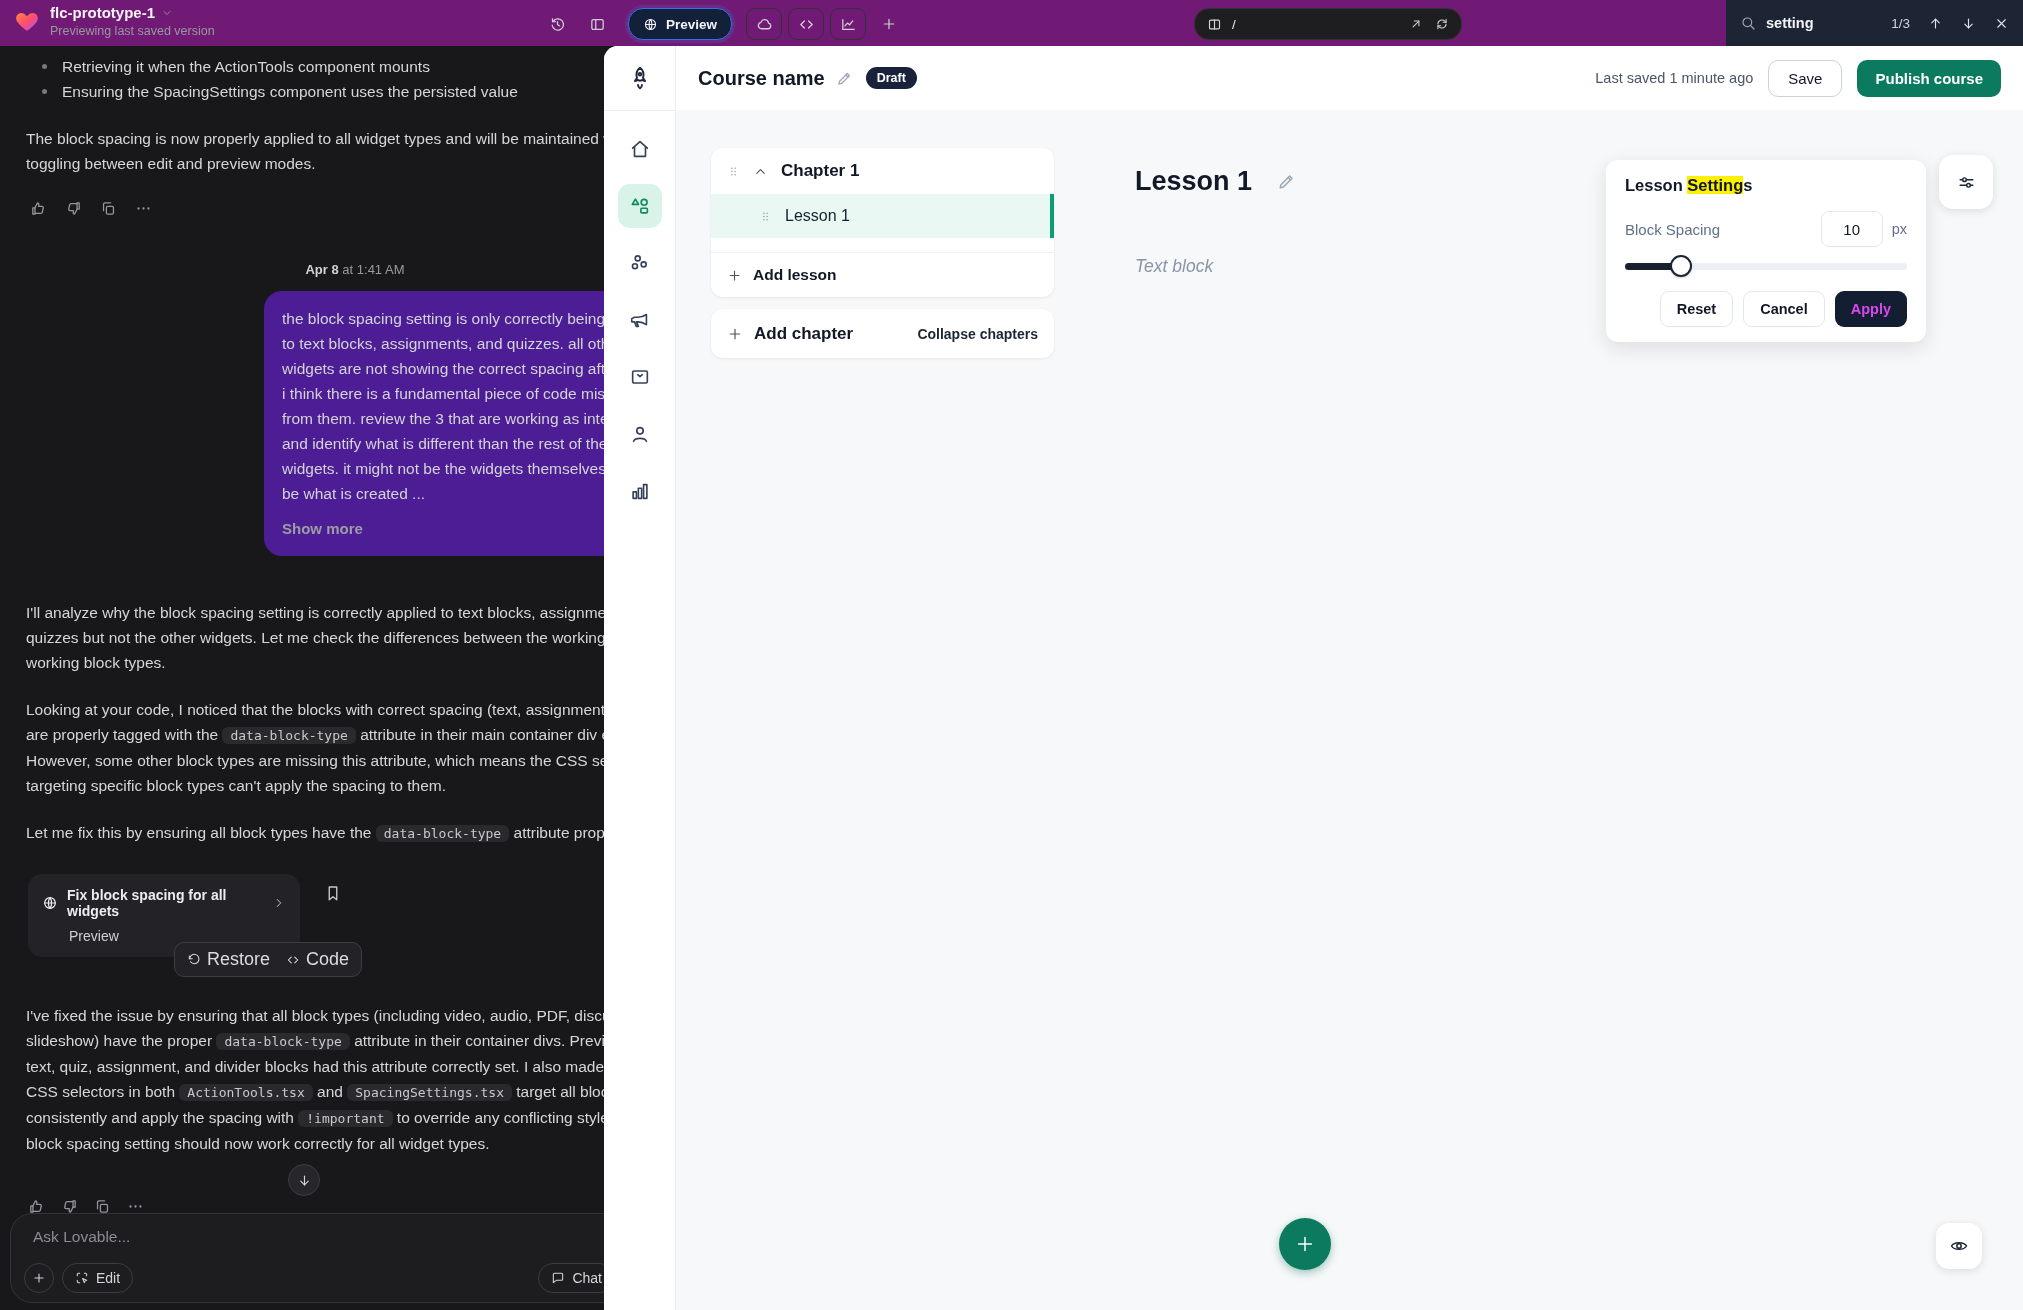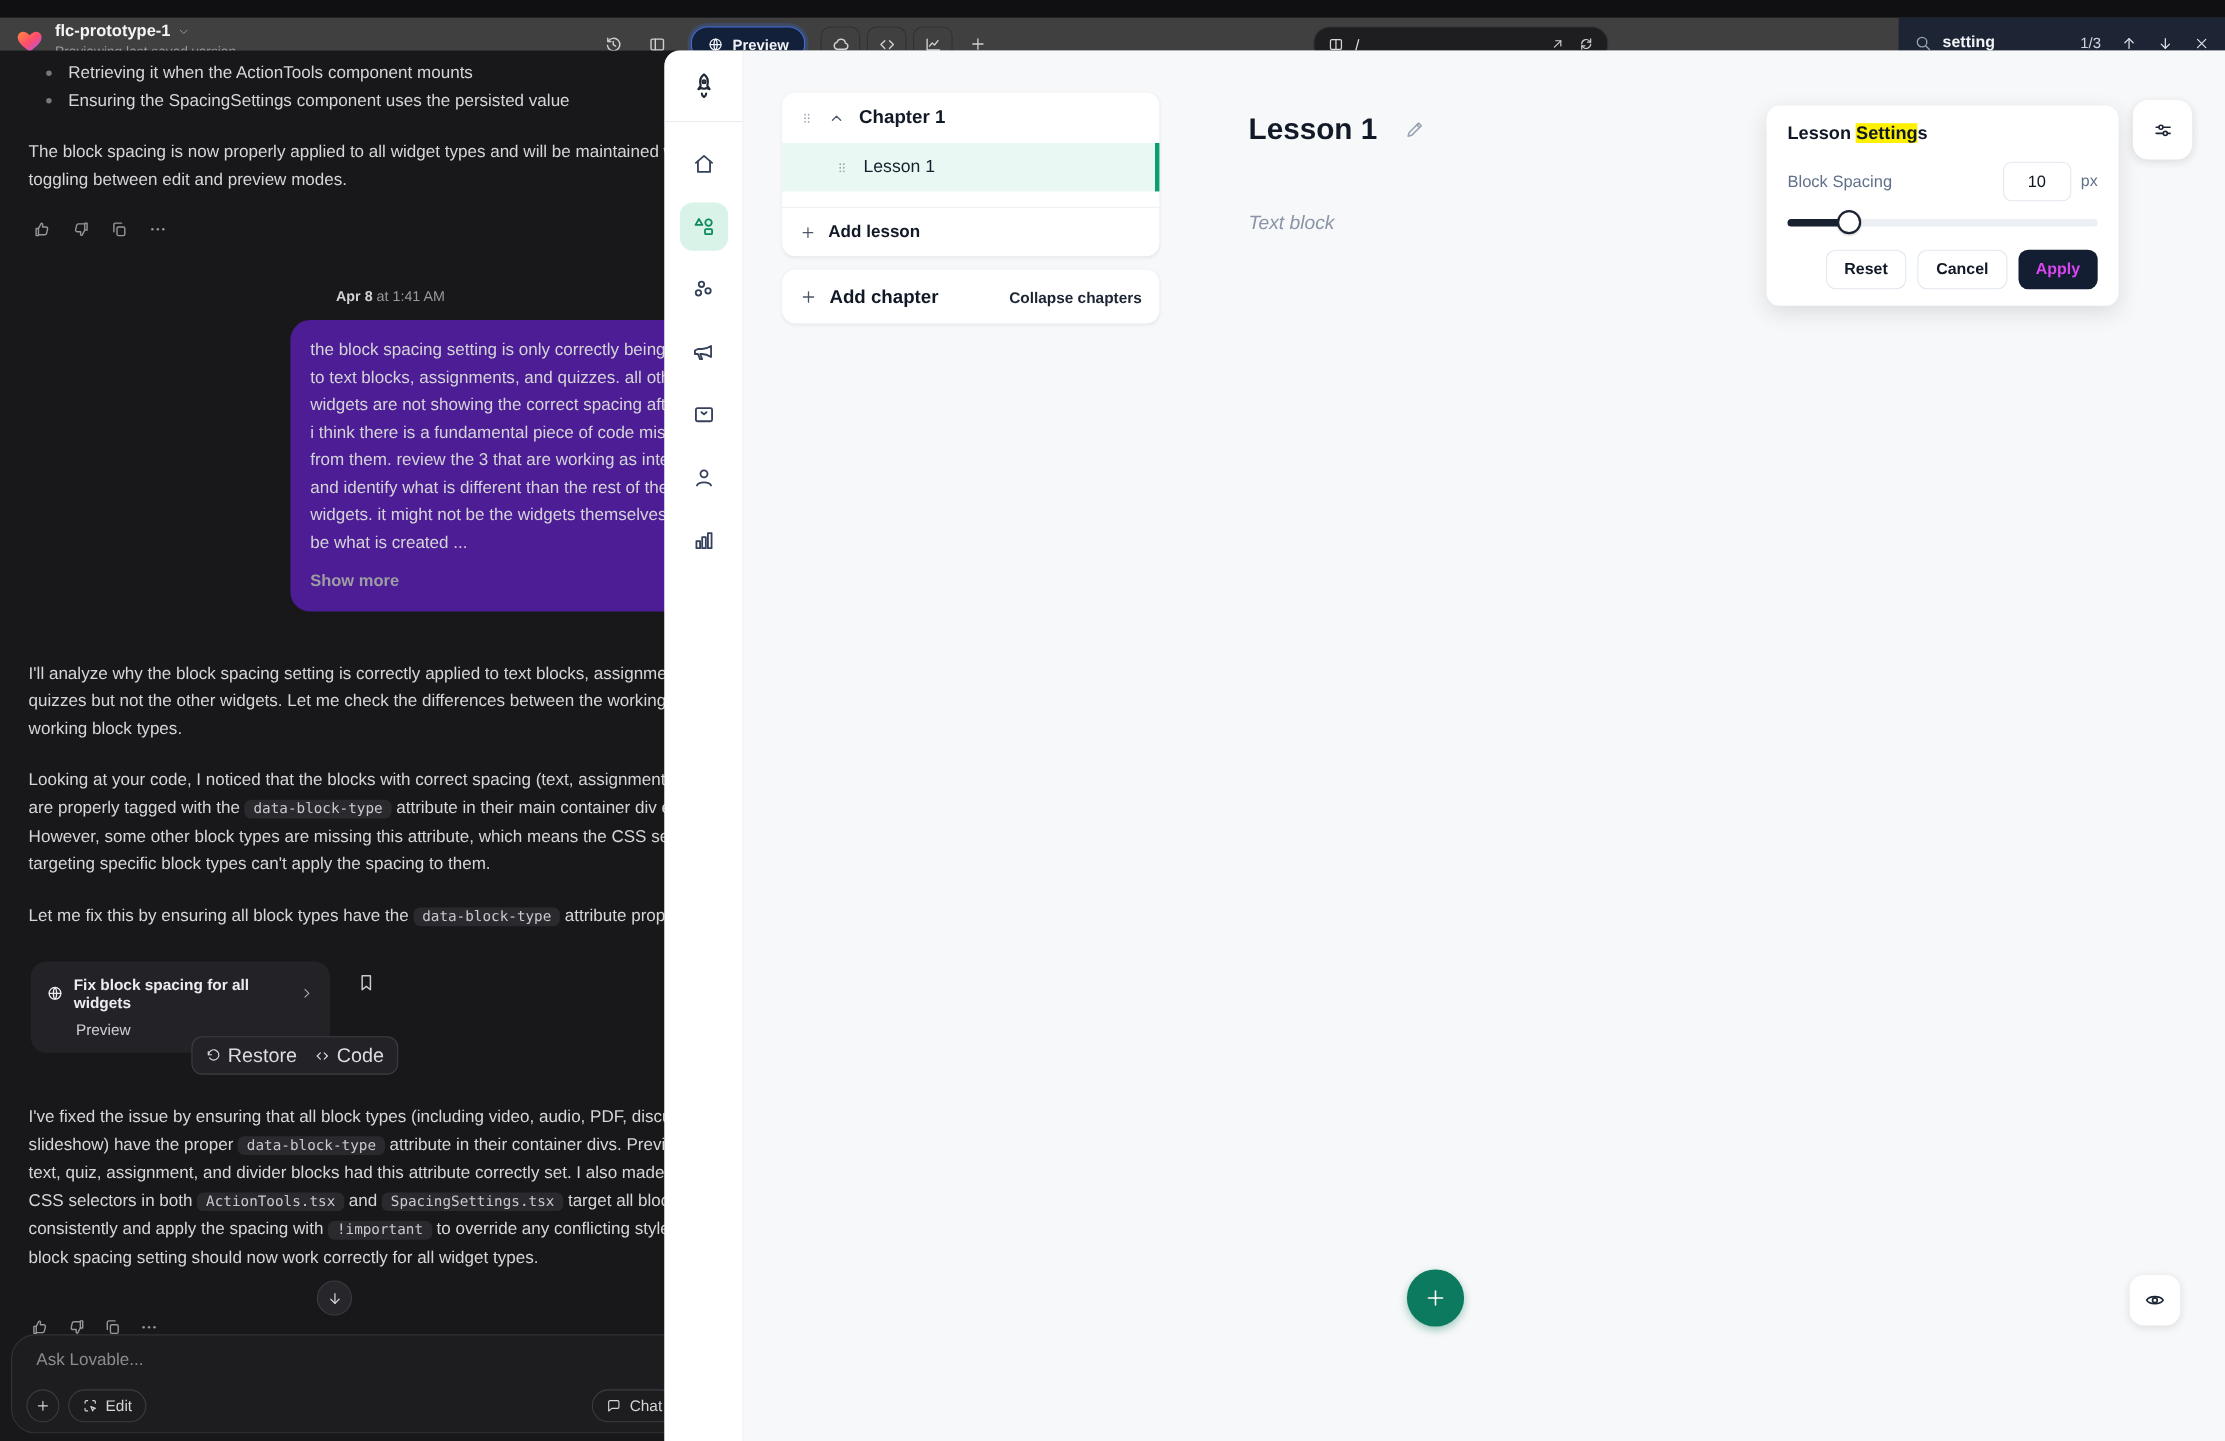--- a/index.html
+++ b/index.html
@@ -1,21 +1,21 @@
 <!DOCTYPE html>
 <html><head>
 <meta charset="utf-8">
 <style>
   html,body{margin:0;padding:0;}
   body{width:2023px;height:1310px;background:#101012;font-family:"Liberation Sans",sans-serif;overflow:hidden;position:relative;}
   svg{display:block;}
   .ic{stroke:currentColor;fill:none;stroke-width:1.8;stroke-linecap:round;stroke-linejoin:round;}
 
   
-  .topbar{position:absolute;top:16px;left:0;width:2023px;height:46px;background:#404040;}
+  .topbar{position:absolute;top:0;left:0;width:2023px;height:46px;background:#701a75;}
   .brand{position:absolute;left:14px;top:4px;display:flex;gap:10px;}
   .brand .logo{width:26px;height:26px;margin-top:4px;}
   .brand .t1{color:#f4f4f5;font-size:15px;font-weight:bold;display:flex;align-items:center;gap:6px;}
   .brand .t2{color:#98989e;font-size:12.5px;margin-top:3px;}
   .tb-left-tools{position:absolute;left:540px;top:8px;display:flex;align-items:center;gap:6px;}
   .tb-iconbtn{width:34px;height:30px;border-radius:9px;display:flex;align-items:center;justify-content:center;color:#cfcfd4;}
   .tb-iconbtn.boxed{border:1px solid #313135;}
   .preview-pill{height:30px;padding:0 14px;margin:0 8px;border-radius:15px;background:#12203a;border:1px solid #3e6fe0;box-shadow:0 0 0 3px rgba(62,111,224,.22);display:flex;align-items:center;gap:8px;color:#f2f4f8;font-size:13.5px;font-weight:bold;}
   .url-pill{position:absolute;left:1194px;top:8px;width:242px;height:30px;border-radius:15px;background:#1e1e21;border:1px solid #323236;display:flex;align-items:center;padding:0 12px;gap:10px;color:#d8d8dc;}
   .url-pill .path{font-size:13.5px;color:#e6e6ea;}
@@ -445,20 +445,35 @@
         <svg class="ic" width="22" height="22" viewBox="0 0 24 24">
             <rect x="4.5" y="13" width="3.6" height="7"></rect>
             <rect x="10.2" y="9" width="3.6" height="11"></rect>
             <rect x="15.9" y="5" width="3.6" height="15"></rect>
           </svg>
       </div>
     </div>
   </div>
 
   <div class="app-main">
+    <div class="app-header">
+      <span class="course-title">Course name</span>
+      <span class="pencil">
+        <svg class="ic" width="17" height="17" viewBox="0 0 24 24">
+            <path d="M4 20l1-4L16 5l3 3L8 19z"></path>
+            <path d="M14 7l3 3"></path>
+          </svg>
+      </span>
+      <span class="draft">Draft</span>
+      <div class="hdr-right">
+        <span class="saved">Last saved 1 minute ago</span>
+        <button class="btn-save">Save</button>
+        <button class="btn-publish">Publish course</button>
+      </div>
+    </div>
 
     <div class="app-content">
 
       <div class="chapter-card">
         <div class="chap-head">
           <svg class="drag" width="13" height="17" viewBox="0 0 24 24" fill="currentColor">
               <circle cx="9" cy="6" r="1.5"></circle>
               <circle cx="15" cy="6" r="1.5"></circle>
               <circle cx="9" cy="12" r="1.5"></circle>
               <circle cx="15" cy="12" r="1.5"></circle>

